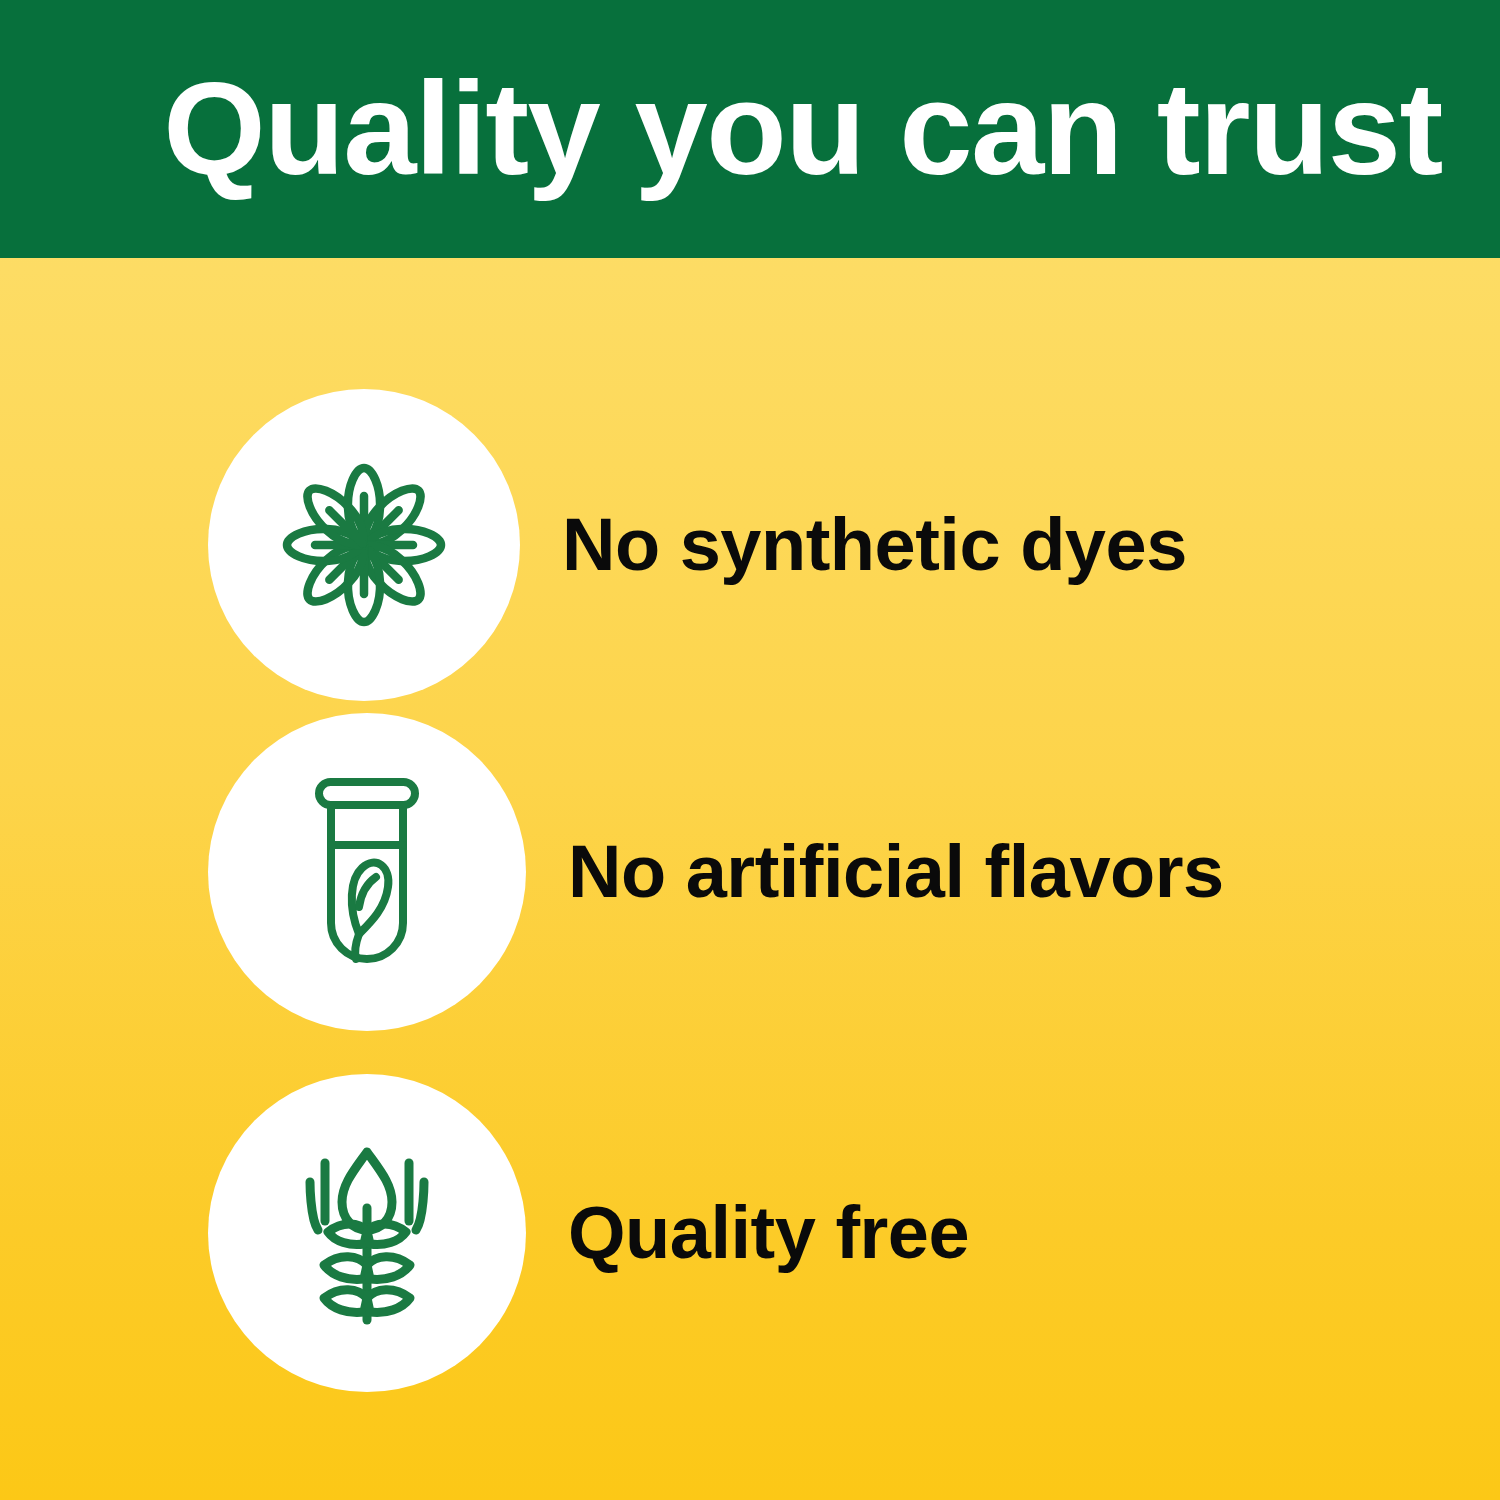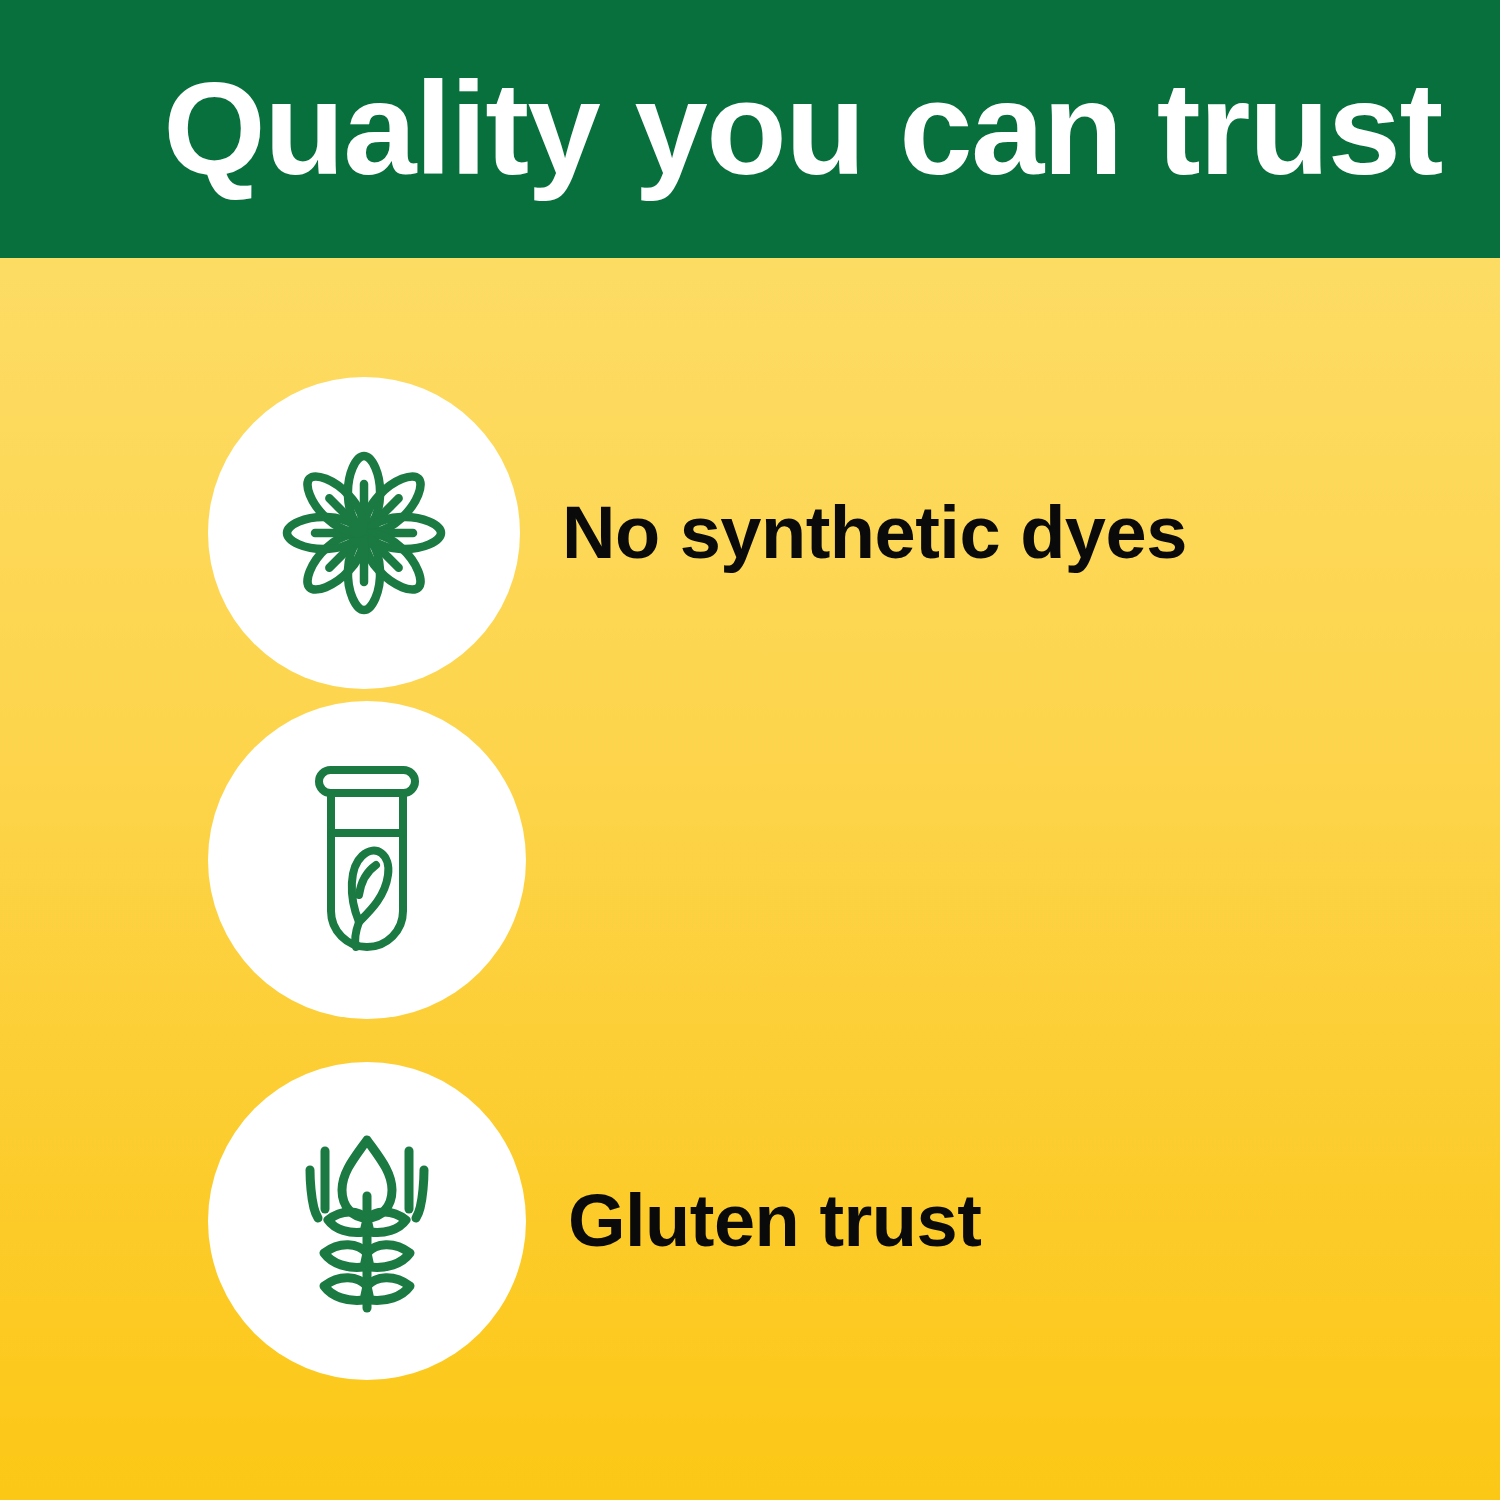--- a/index.html
+++ b/index.html
@@ -29,21 +29,21 @@
     font-weight:700;
     letter-spacing:-1.5px;
     line-height:1.0;
     white-space:nowrap;
     font-family:"Liberation Sans", sans-serif;
     transform-origin:left center;
     width:1375px;
   }
   .features {
     position:absolute;
-    left:0; top:258px;
+    left:0; top:270px;
     width:1500px; height:1048px;
   }
   .feature-row {
     position:absolute;
     left:0;
     width:1500px;
     display:flex;
     align-items:center;
   }
   #row-0 { top:115px; height:320px; }
@@ -143,20 +143,21 @@
             <path d="M79 88 L151 88"></path>
 
             <path d="M107 177 C96 150 98 122 110 111 C124 98 139 110 136 130 C133 152 118 166 107 177 Z"></path>
 
             <path d="M107 150 C109 136 114 127 124 120"></path>
 
             <path d="M107 177 C103 188 102 195 104 202"></path>
           </g>
         </svg>
       </div>
+      <div class="feature-label">No artificial flavors</div>
     </div>
 
     <div class="feature-row" id="row-2">
       <div class="icon-badge">
         <svg width="230" height="230" viewBox="0 0 230 230">
           <g fill="none" stroke="#1A7A42" stroke-width="9" stroke-linecap="round" stroke-linejoin="round">
 
             <path d="M73 45 L73 103"></path>
             <path d="M58 64 C58 64 58 100 66 112"></path>
             <path d="M157 45 L157 103"></path>
@@ -170,17 +171,17 @@
             <path d="M118 126 C132 128 147 124 154 114 C140 103 123 104 115 113 Z"></path>
 
             <path d="M112 161 C96 163 80 158 72 147 C88 135 106 137 115 147 Z"></path>
             <path d="M118 161 C134 163 150 158 158 147 C142 135 124 137 115 147 Z"></path>
 
             <path d="M112 194 C96 196 80 191 72 180 C88 168 106 170 115 180 Z"></path>
             <path d="M118 194 C134 196 150 191 158 180 C142 168 124 170 115 180 Z"></path>
           </g>
         </svg>
       </div>
-      <div class="feature-label">Gluten trust</div>
+      <div class="feature-label">Quality free</div>
     </div>
 
   </div>
 </div>
 
 </body></html>

